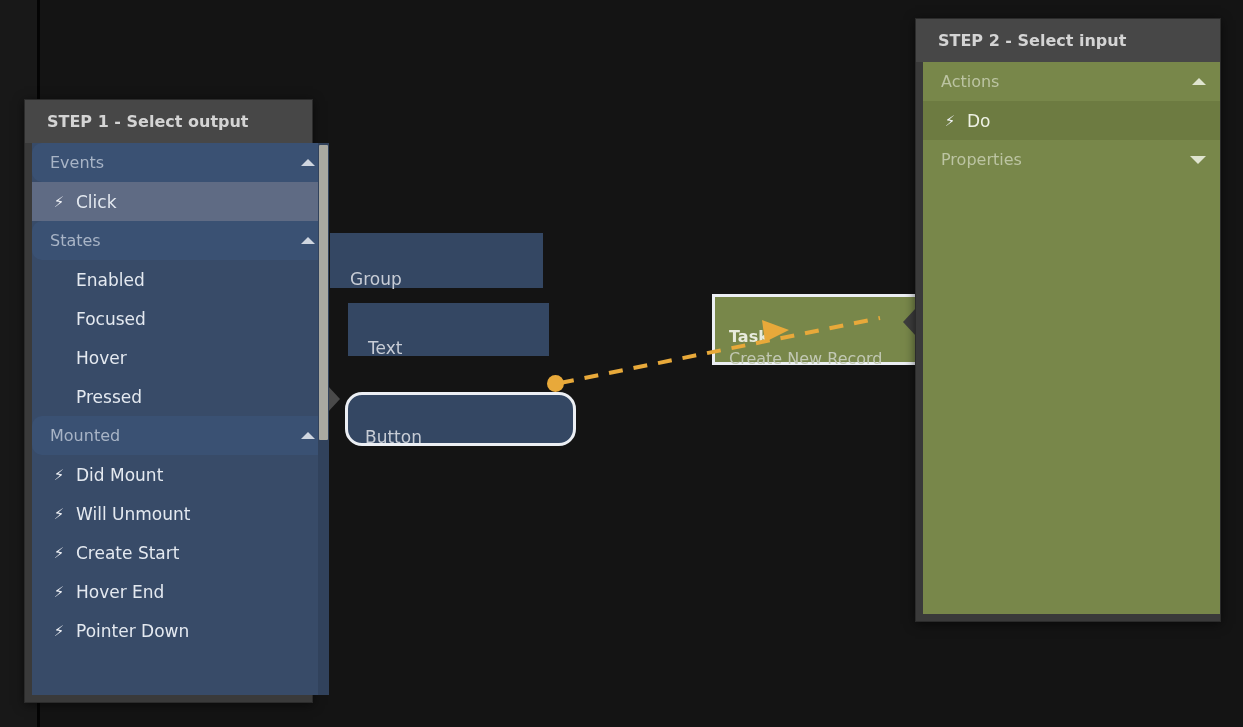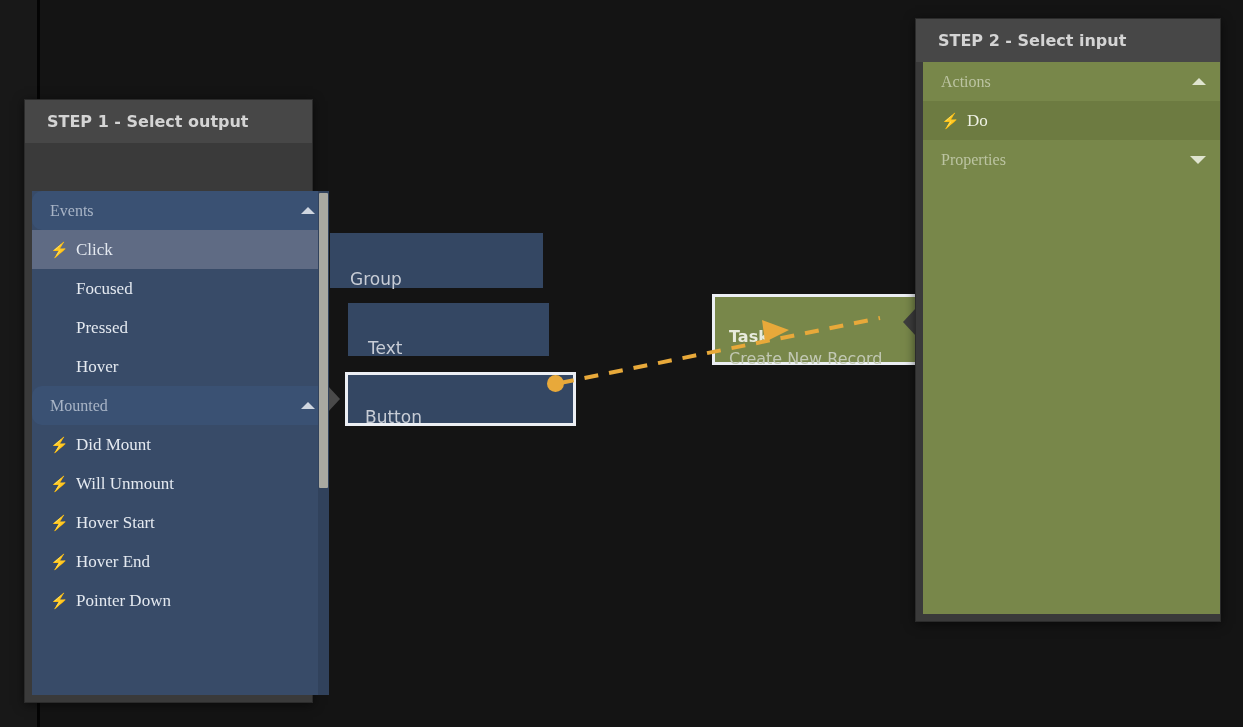--- a/index.html
+++ b/index.html
@@ -54,21 +54,21 @@
   .node.selected {
     border: 3px solid #eceff4;
     padding-left: 17px;
   }
   .node.green { background: #78874a; }
   .node.green .node-title { color: #e8ebdd; font-weight: bold; font-size: 16px; }
   .node .node-sub { color: #c2c8b4; font-size: 16px; line-height: 21px; }
 
   #node-group  { left: 330px; top: 233px; width: 213px; height: 55px; }
   #node-text   { left: 348px; top: 303px; width: 201px; height: 53px; }
-  #node-button { left: 345px; top: 372px; width: 231px; height: 54px; }
+  #node-button { left: 345px; top: 392px; width: 231px; height: 54px; border-radius: 17px; }
   #node-task   { left: 712px; top: 294px; width: 227px; height: 71px; padding-left: 14px; }
 
   
   .conn-tri {
     position: absolute;
     width: 0; height: 0;
     border-top: 14px solid transparent;
     border-bottom: 14px solid transparent;
   }
   .conn-tri.right-facing {
@@ -113,30 +113,29 @@
     display: flex;
     align-items: center;
     padding-left: 22px;
     flex: none;
   }
   .panel-body {
     position: relative;
     flex: 1;
     margin: 0 0 7px 7px;
     overflow: hidden;
-    font-family: Liberation Serif, serif;
   }
 
   #panel-step1 { left: 24px; top: 99px; width: 623px; height: 604px; }
   #panel-step1 .panel-body { width: 297px; background: #384b68; }
   #panel-step2 { left: 915px; top: 18px; width: 306px; height: 604px; }
   #panel-step2 .panel-body { background: #78874a; }
 
   
-  #panel-step1 { width: 289px; gap: 48px; }
+  #panel-step1 { width: 289px; }
 
   
   .group-header {
     height: 39px;
     display: flex;
     align-items: center;
     padding: 0 14px 0 18px;
     font-size: 16px;
     cursor: default;
   }
@@ -235,47 +234,55 @@
   <div class="panel-title">STEP 1 - Select output</div>
   <div class="panel-body blue" id="step1-list">
       <div class="group-header">
         <span>Events</span>
         <span class="chev up"></span>
       </div>
       <div class="row selected">
         <span class="bolt" style="font-size: 15px;">⚡</span>
         <span class="row-label">Click</span>
       </div>
+      <div class="group-header">
+        <span>States</span>
+        <span class="chev up"></span>
+      </div>
+      <div class="row">
+        <span class="bolt"></span>
+        <span class="row-label">Enabled</span>
+      </div>
       <div class="row">
         <span class="bolt"></span>
         <span class="row-label">Focused</span>
       </div>
       <div class="row">
         <span class="bolt"></span>
+        <span class="row-label">Hover</span>
+      </div>
+      <div class="row">
+        <span class="bolt"></span>
         <span class="row-label">Pressed</span>
-      </div>
-      <div class="row">
-        <span class="bolt"></span>
-        <span class="row-label">Hover</span>
       </div>
       <div class="group-header">
         <span>Mounted</span>
         <span class="chev up"></span>
       </div>
       <div class="row">
         <span class="bolt" style="font-size: 15px;">⚡</span>
         <span class="row-label">Did Mount</span>
       </div>
       <div class="row">
         <span class="bolt" style="font-size: 15px;">⚡</span>
         <span class="row-label">Will Unmount</span>
       </div>
       <div class="row">
         <span class="bolt" style="font-size: 15px;">⚡</span>
-        <span class="row-label">Hover Start</span>
+        <span class="row-label">Create Start</span>
       </div>
       <div class="row">
         <span class="bolt" style="font-size: 15px;">⚡</span>
         <span class="row-label">Hover End</span>
       </div>
       <div class="row">
         <span class="bolt" style="font-size: 15px;">⚡</span>
         <span class="row-label">Pointer Down</span>
       </div>
     <div class="scroll-track">

